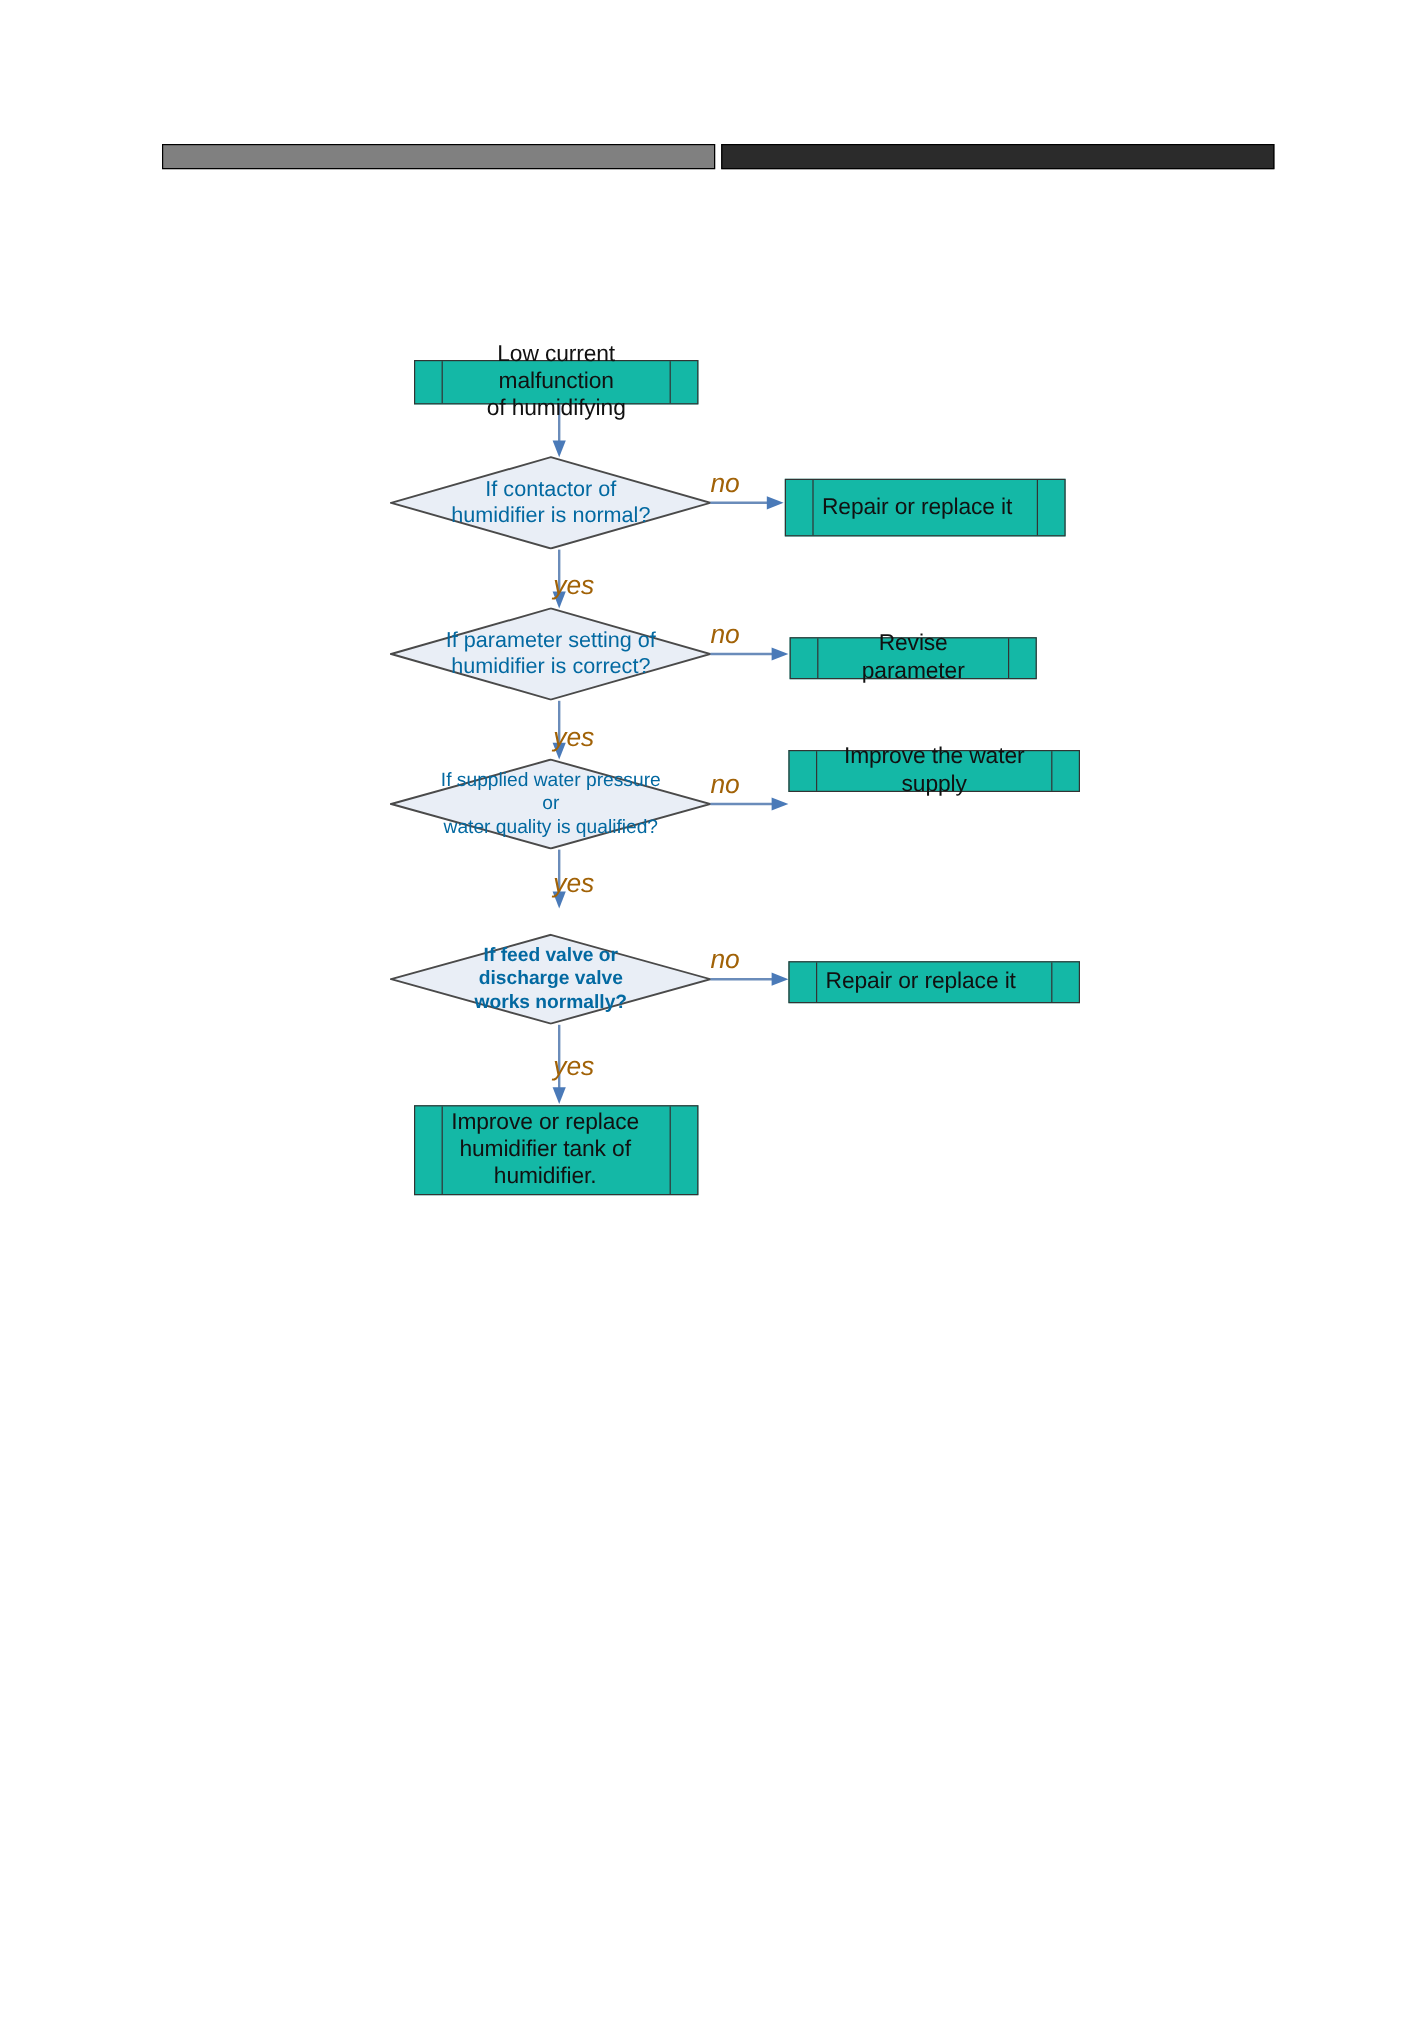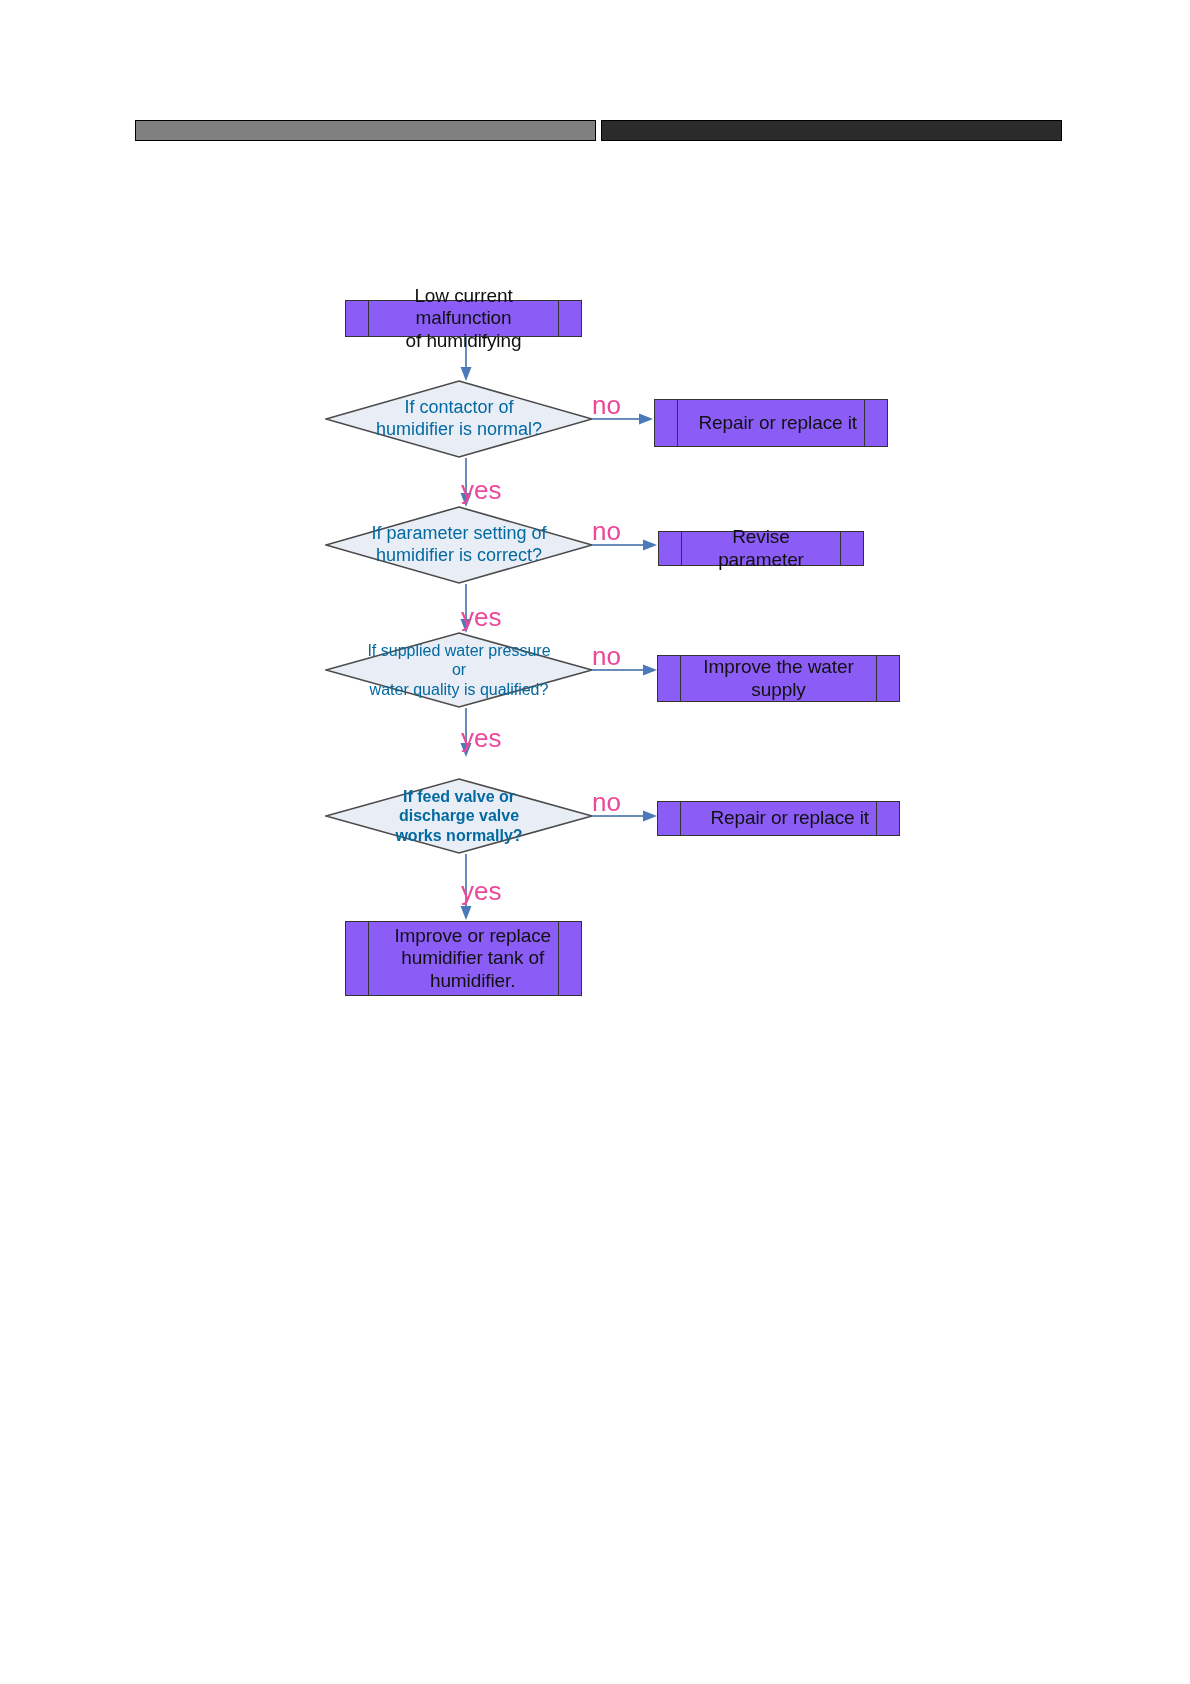--- a/index.html
+++ b/index.html
@@ -45,24 +45,24 @@
     position: absolute;
     left: 0; top: 0;
     width: 1190px; height: 1684px;
   }
 
   
   .node-box {
     position: absolute;
     box-sizing: border-box;
     border: 1.6px solid #333333;
-    background: #8b5cf6;
+    background: #14b8a6;
     display: flex;
     align-items: center;
-    justify-content: flex-end;
+    justify-content: flex-start;
   }
   .node-box::before,
   .node-box::after {
     content: "";
     position: absolute;
     top: 0;
     bottom: 0;
     width: 0;
     border-left: 1.4px solid #333333;
   }
@@ -111,24 +111,25 @@
     position: absolute;
   }
   .connector svg {
     display: block;
     overflow: visible;
   }
 
   
   .edge-label {
     position: absolute;
-    font-size: 26px;
-    color: #ec4899;
+    font-size: 22px;
+    color: #a16207;
     line-height: 1;
     white-space: nowrap;
+    font-style: italic;
   }
 </style>
 </head>
 <body>
 
 <div id="header-bars">
   <div class="hbar" id="header-bar-left"></div>
   <div class="hbar" id="header-bar-right"></div>
 </div>
 
@@ -225,21 +226,21 @@
   </div>
 
   <div class="connector" style="left:592px; top:663px; width:66px; height:14px;">
     <svg width="66" height="14" viewBox="0 0 66 14">
       <line x1="0" y1="7" x2="53" y2="7" stroke="#6a8cba" stroke-width="2"></line>
       <polygon points="65,7 51,1.5 51,12.5" fill="#4a7ab8"></polygon>
     </svg>
   </div>
   <div class="edge-label" style="left:592px; top:643px;">no</div>
 
-  <div class="node-box" style="left:657px; top:655px; width:243px; height:47px;">
+  <div class="node-box" style="left:657px; top:625px; width:243px; height:35px;">
     <div class="box-label">Improve the water supply</div>
   </div>
 
   <div class="connector" style="left:459px; top:708px; width:14px; height:50px;">
     <svg width="14" height="50" viewBox="0 0 14 50">
       <line x1="7" y1="0" x2="7" y2="37" stroke="#6a8cba" stroke-width="2"></line>
       <polygon points="7,49 1.5,35 12.5,35" fill="#4a7ab8"></polygon>
     </svg>
   </div>
   <div class="edge-label" style="left:461px; top:725px;">yes</div>

